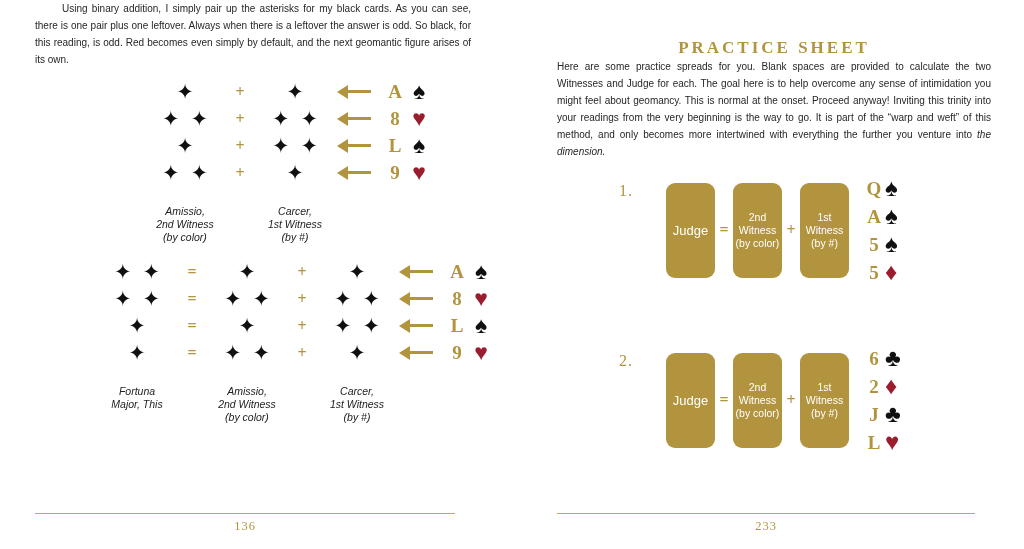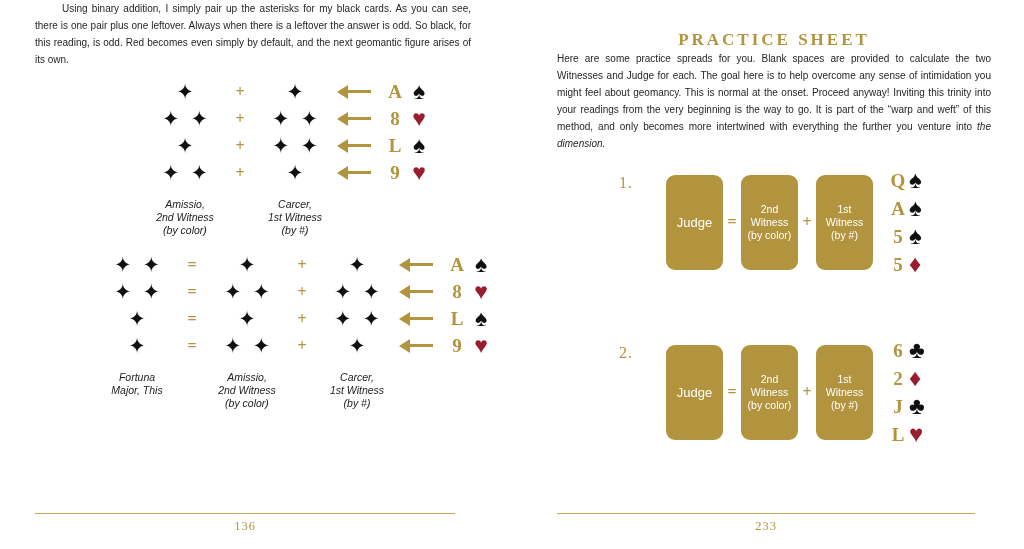--- a/index.html
+++ b/index.html
@@ -14,21 +14,21 @@
   body{
     width:1024px;height:549px;
     background:#ffffff;
     font-family:"Liberation Sans", sans-serif;
     color:var(--ink);
     position:relative;
     overflow:hidden;
   }
   .page{position:absolute;top:0;bottom:0;}
   .page.left{left:35px;width:436px;}
-  .page.right{left:557px;width:434px;}
+  .page.right{left:557px;width:434px;margin-top:8px;}
 
   p.body-text{font-size:10px;line-height:17px;text-align:justify;margin:0;color:var(--ink);}
   .indent{text-indent:27px;}
   .p1{margin-top:33px;}
   .p2{margin-top:18px;}
 
   
   .diagram{display:grid;grid-auto-rows:minmax(27px,auto);align-items:center;justify-items:center;}
   .diagram.d1{margin:10px 0 0 111px;}
   .diagram.d2{margin:14px 0 0 63px;}
@@ -36,40 +36,40 @@
   .star{font-size:21px;line-height:1;color:var(--star);}
   .op{color:var(--gold);font-family:"Liberation Serif", serif;font-size:16px;font-weight:bold;}
   .arrow-cell{display:flex;align-items:center;justify-content:center;}
   .arrow{display:inline-block;position:relative;width:23px;height:3px;background:var(--gold);}
   .arrow::before{content:"";position:absolute;left:-11px;top:-5.5px;width:0;height:0;
     border-top:7px solid transparent;border-bottom:7px solid transparent;border-right:11px solid var(--gold);}
   .rank{font-family:"Liberation Serif", serif;font-size:19px;font-weight:bold;color:var(--gold);line-height:1;}
   .suit{font-size:23px;line-height:1;}
   .suit.red{color:var(--crimson);}
   .suit.blk{color:var(--star);}
-  .caption{font-size:10.5px;font-style:italic;line-height:13px;text-align:center;margin-top:12px;color:#222;align-self:start;}
+  .caption{font-size:10.5px;font-style:italic;line-height:13px;text-align:center;margin-top:19px;color:#222;align-self:start;}
 
   
   h1.sheet-title{
     margin:30px 0 0;text-align:center;
     font-family:"Liberation Serif", serif;font-size:17px;font-weight:bold;
     letter-spacing:3px;color:var(--gold);
   }
   .p-intro{margin-top:20px;}
   .p-intro em{font-style:italic;}
 
   .practice-item{display:flex;align-items:center;}
   .practice-item.first{margin-top:14px;}
   .practice-item.second{margin-top:58px;}
   .item-number{
     align-self:flex-start;margin-top:8px;margin-left:62px;width:47px;
     font-family:"Liberation Serif", serif;font-size:16px;color:var(--gold);letter-spacing:1px;
   }
   .pbox{
-    width:57px;height:95px;border-radius:9px;background:var(--gold);
+    width:49px;height:95px;border-radius:9px;background:var(--gold);
     color:#ffffff;font-size:10.5px;line-height:13px;
     display:flex;flex-direction:column;justify-content:center;align-items:center;text-align:center;
     flex-shrink:0;
   }
   .pbox .judge-label{font-size:13px;}
   .pop{width:18px;text-align:center;font-family:"Liberation Serif", serif;font-size:16px;font-weight:bold;color:var(--gold);flex-shrink:0;}
   .cards-col{margin-left:16px;display:flex;flex-direction:column;justify-content:center;}
   .pcard{height:28px;display:flex;align-items:center;}
   .pcard .rank{width:18px;text-align:center;}
   .pcard .suit{margin-left:2px;font-size:24px;}

